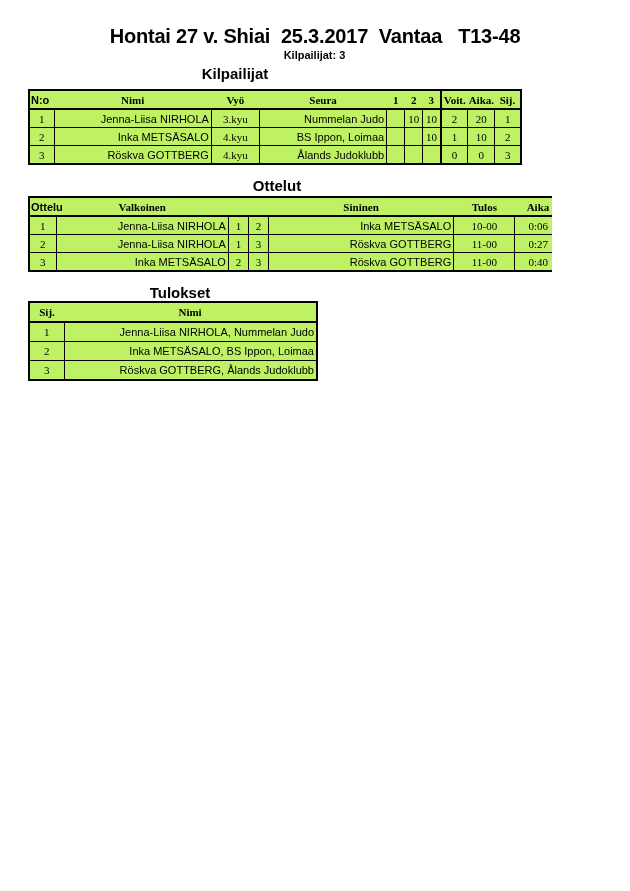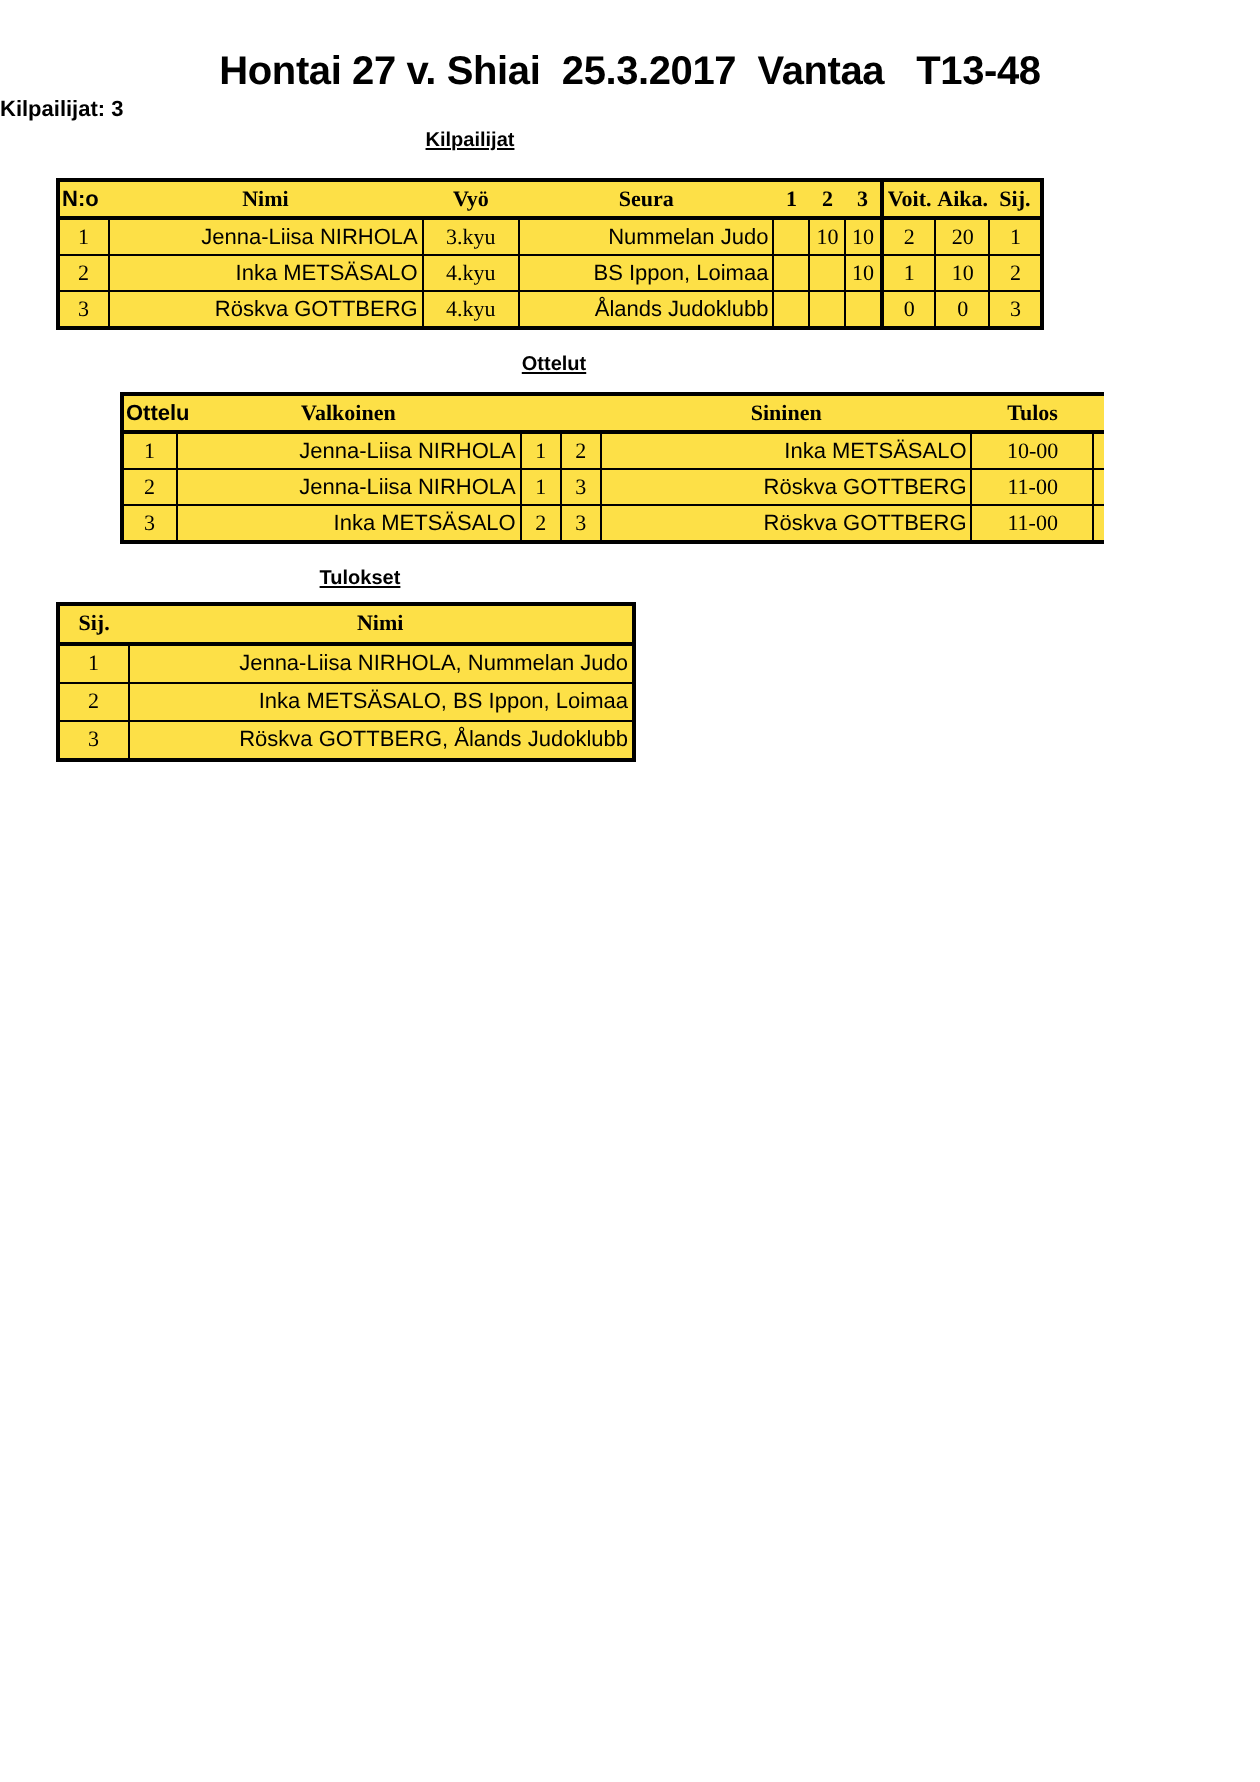--- a/index.html
+++ b/index.html
@@ -19,40 +19,39 @@
     width: 630px;
     text-align: center;
     font-size: 20px;
     font-weight: bold;
     white-space: pre;
     letter-spacing: -0.2px;
   }
   .competitor-count {
     position: absolute;
     top: 49px;
-    left: 0;
+    left: 16px;
     width: 597px;
-    text-align: left;
+    text-align: center;
     font-size: 11px;
     font-weight: bold;
   }
   .section-heading {
     position: absolute;
     transform: translateX(-50%);
-    font-size: 10px;
+    font-size: 15px;
     font-weight: bold;
     white-space: nowrap;
-    text-decoration: underline;
   }
   table {
     position: absolute;
     border-collapse: collapse;
     table-layout: fixed;
     border: 2px solid #000;
-    background: #fde047;
+    background: #bef264;
   }
   td, th {
     border: 1px solid #000;
     font-size: 11px;
     height: 17px;
     padding: 0;
     vertical-align: middle;
     white-space: nowrap;
     overflow: visible;
   }
@@ -138,21 +137,21 @@
       <td class="c"></td>
       <td class="c thick">0</td>
       <td class="c">0</td>
       <td class="c">3</td>
     </tr>
   </tbody>
     </table>
 
   <div class="section-heading" style="left:277px; top:177px;">Ottelut</div>
 
-  <table id="tbl-ottelut" style="left:28px; top:196px; width:535px;margin-left:32px;">
+  <table id="tbl-ottelut" style="left:28px; top:196px; width:535px;">
     <colgroup>
       <col style="width:27px">
         <col style="width:172px">
         <col style="width:20px">
         <col style="width:20px">
       <col style="width:185px">
         <col style="width:61px">
         <col style="width:47px">
     </colgroup>
     <tbody>

